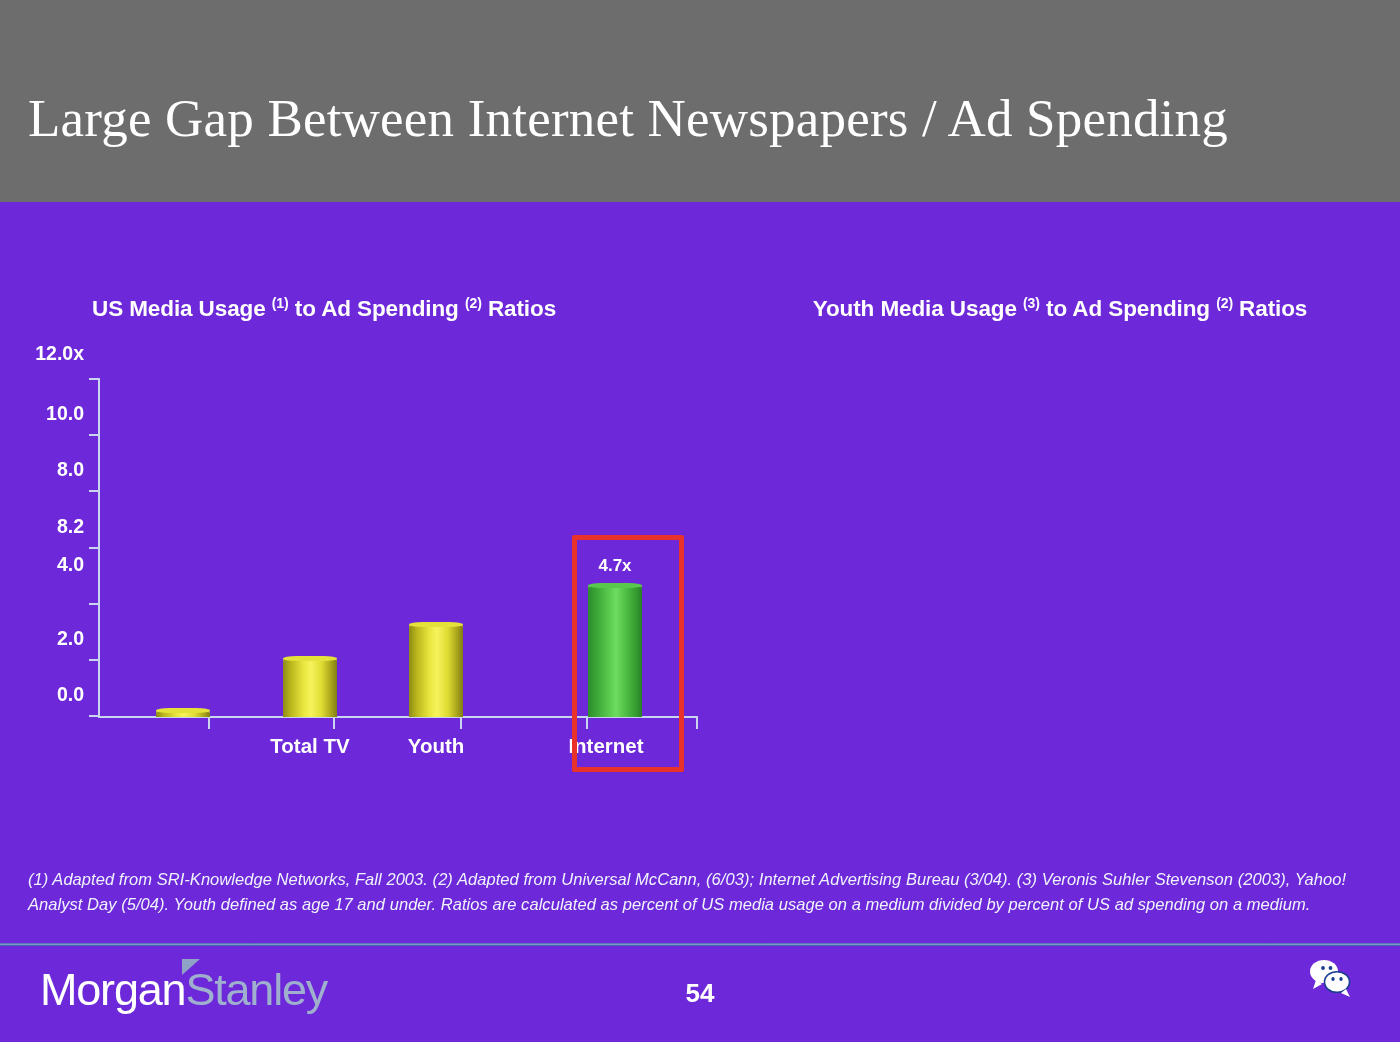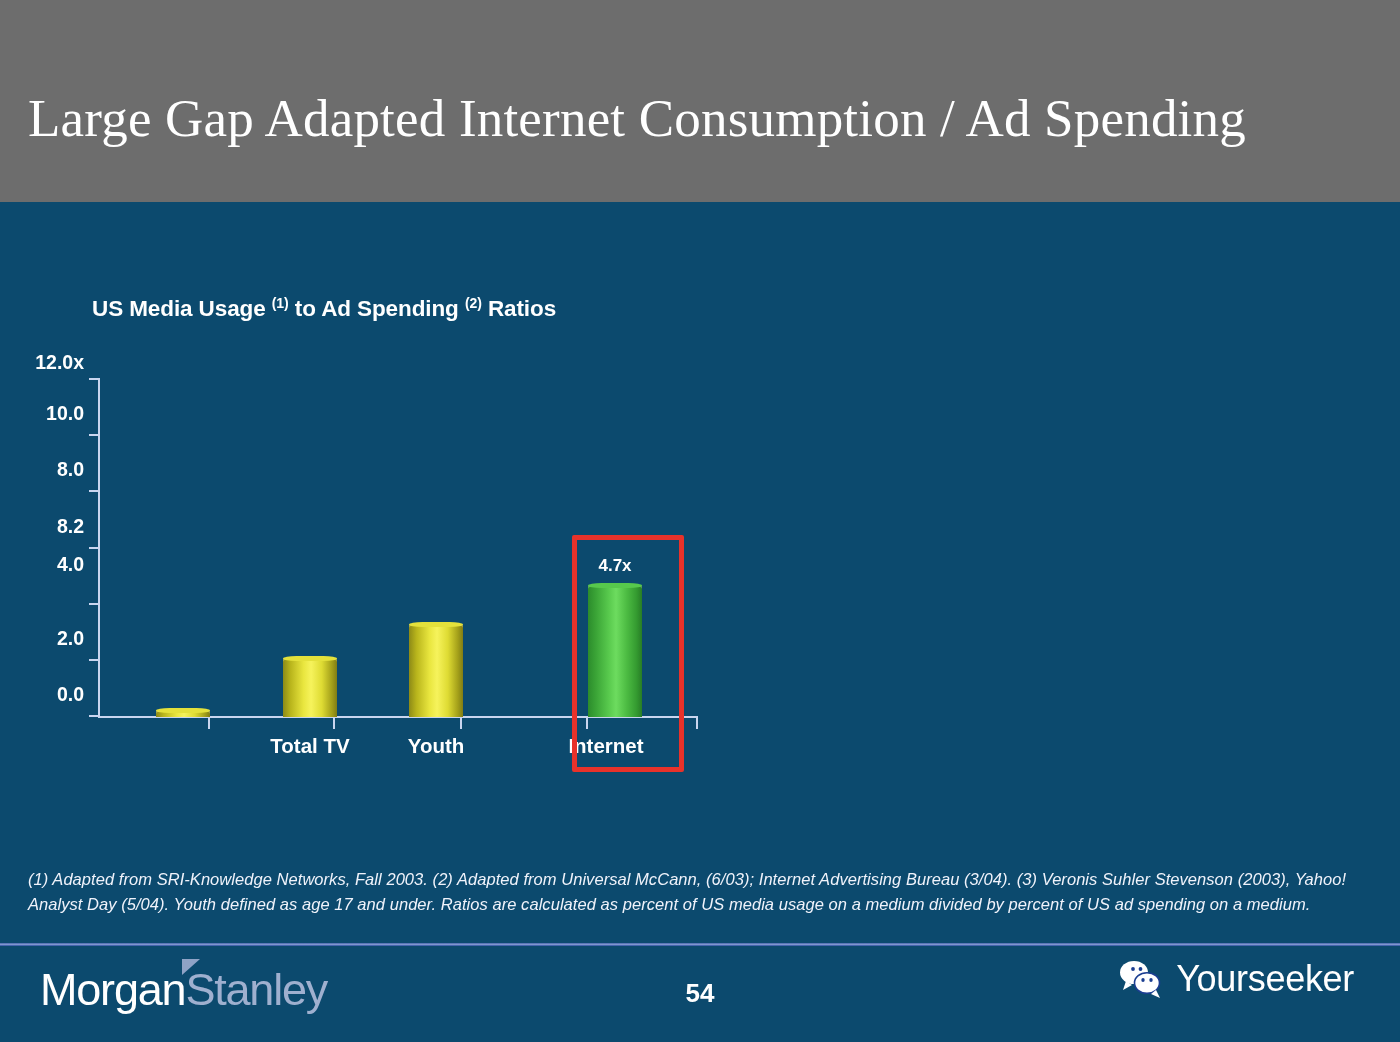--- a/index.html
+++ b/index.html
@@ -29,21 +29,21 @@
     letter-spacing: 0.2px;
     white-space: nowrap;
     line-height: 1;
   }
 
   
   .slide-body {
     position: absolute;
     left: 0; top: 202px;
     width: 1400px; height: 840px;
-    background: #0c4a6e;
+    background: #6d28d9;
   }
 
   
   .chart-panel { position: absolute; top: 0; height: 620px; }
   #panel-left  { left: 0px;   width: 710px; }
   #panel-right { left: 710px; width: 690px; }
 
   .chart-title {
     position: absolute;
     top: 90px;
@@ -221,35 +221,35 @@
     font-size: 36px;
     font-weight: 400;
     letter-spacing: -0.3px;
   }
   .wechat-icon { width: 46px; height: 40px; display: block; }
 </style>
 </head>
 <body>
 
 <div class="header-band"></div>
-<div class="slide-title">Large Gap Adapted Internet Consumption / Ad Spending</div>
+<div class="slide-title">Large Gap Between Internet Newspapers / Ad Spending</div>
 
 <div class="slide-body">
 
   <div class="chart-panel" id="panel-left">
     <div class="chart-title">
       <span>US Media Usage </span><sup>(1)</sup><span> to Ad Spending </span><sup>(2)</sup><span> Ratios</span>
     </div>
 
     <div class="plot" id="plot-left">
       <div class="y-axis-line"></div>
       <div class="x-axis-line"></div>
 
       <div class="y-tick" style="bottom:337px"></div>
-      <div class="y-label" style="bottom:332px">12.0x</div>
+      <div class="y-label" style="bottom:341px">12.0x</div>
       <div class="y-tick" style="bottom:280.8px"></div>
       <div class="y-label" style="bottom:280.8px">10.0</div>
       <div class="y-tick" style="bottom:224.7px"></div>
       <div class="y-label" style="bottom:224.7px">8.0</div>
       <div class="y-tick" style="bottom:168.5px"></div>
       <div class="y-label" style="bottom:168.5px">8.2</div>
       <div class="y-tick" style="bottom:112.3px"></div>
       <div class="y-label" style="bottom:130px">4.0</div>
       <div class="y-tick" style="bottom:56.2px"></div>
       <div class="y-label" style="bottom:56.2px">2.0</div>
@@ -278,37 +278,42 @@
       <div class="bar-value" style="left:517px; bottom:141px">4.7x</div>
 
       <div class="cat-label" style="left:212px; top:352px">Total TV</div>
       <div class="cat-label" style="left:338px; top:352px">Youth</div>
       <div class="cat-label" style="left:508px; top:352px">Internet</div>
 
       <div class="highlight-box" style="left:474px; top:155px; width:112px; height:237px"></div>
     </div>
   </div>
 
+  <div class="chart-panel" id="panel-right">
+    <div class="chart-title">
+      <span>Youth Media Usage </span><sup>(3)</sup><span> to Ad Spending </span><sup>(2)</sup><span> Ratios</span>
+    </div>
+
+  </div>
 
   <div class="footnote">(1) Adapted from SRI-Knowledge Networks, Fall 2003.  (2) Adapted from Universal McCann, (6/03); Internet Advertising Bureau (3/04). (3) Veronis Suhler Stevenson (2003), Yahoo! Analyst Day (5/04).  Youth defined as age 17 and under.  Ratios are calculated as percent of US media usage on a medium divided by percent of US ad spending on a medium.</div>
   <div class="footnote-rule"></div>
 
   <div class="footer">
     <div class="ms-logo"><span class="ms-morgan">Morgan</span><span class="ms-mark"></span><span class="ms-stanley">Stanley</span></div>
 
     <div class="page-number">54</div>
 
     <div class="brand">
       <svg class="wechat-icon" viewBox="0 0 46 40">
         <ellipse cx="16" cy="13.5" rx="14" ry="11.5" fill="#ffffff"></ellipse>
         <polygon points="8,22 5,31 14,26" fill="#ffffff"></polygon>
         <ellipse cx="15" cy="10" rx="1.9" ry="2.1" fill="#1b3e91"></ellipse>
         <ellipse cx="22.5" cy="10" rx="1.9" ry="2.1" fill="#1b3e91"></ellipse>
         <ellipse cx="29" cy="24" rx="12.5" ry="10.3" fill="#ffffff" stroke="#1b3e91" stroke-width="1.6"></ellipse>
         <polygon points="38,31 42,39 33,35" fill="#ffffff"></polygon>
         <ellipse cx="25" cy="21" rx="1.7" ry="1.9" fill="#1b3e91"></ellipse>
         <ellipse cx="33" cy="21" rx="1.7" ry="1.9" fill="#1b3e91"></ellipse>
       </svg>
-      <span class="brand-name">Yourseeker</span>
     </div>
   </div>
 
 </div>
 
 </body></html>

